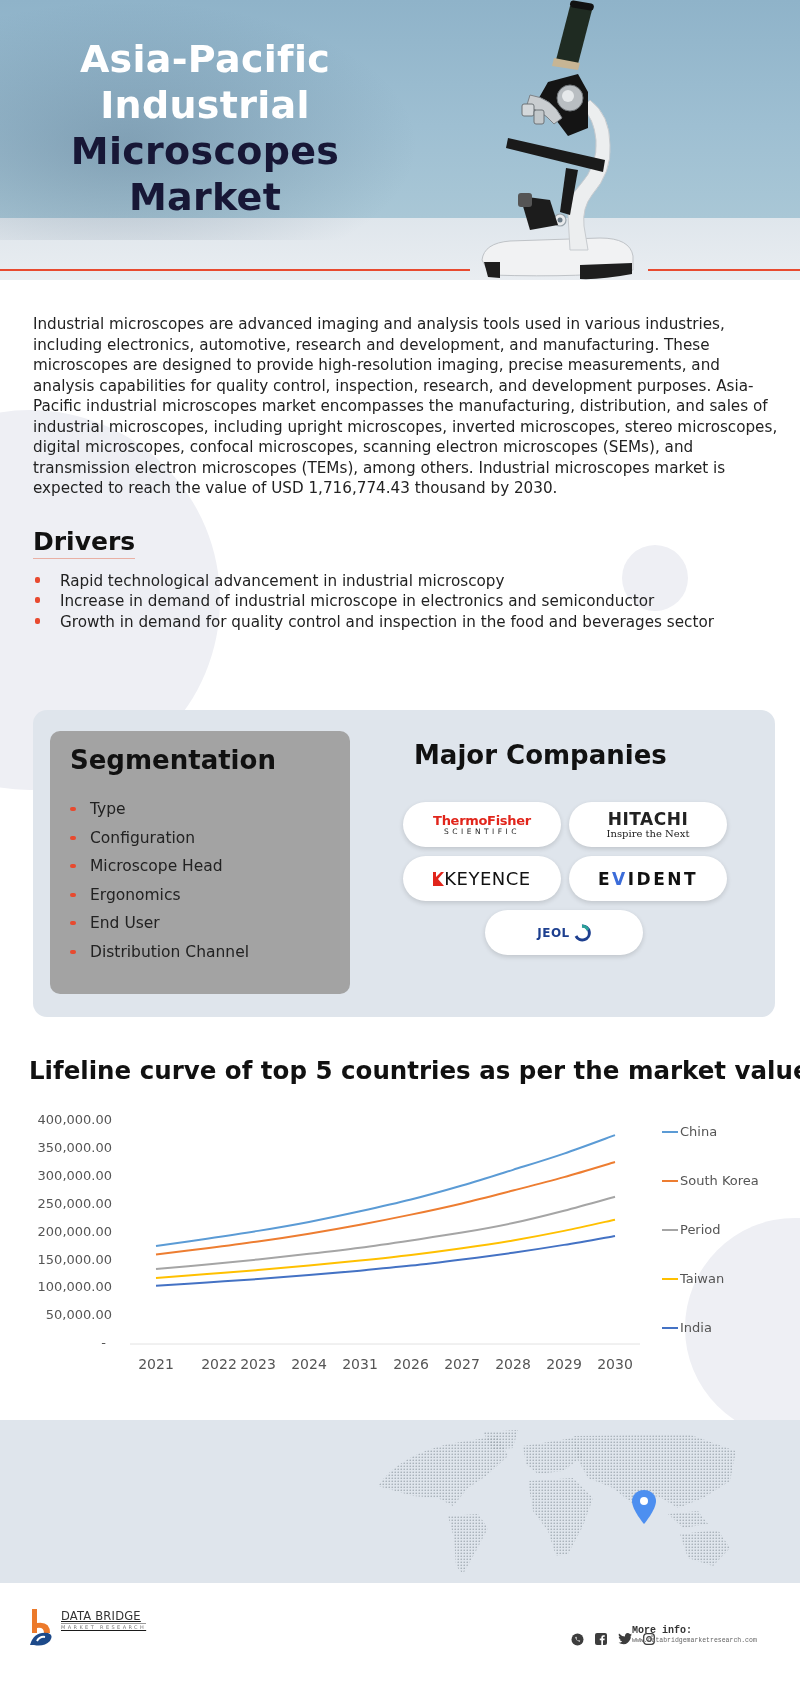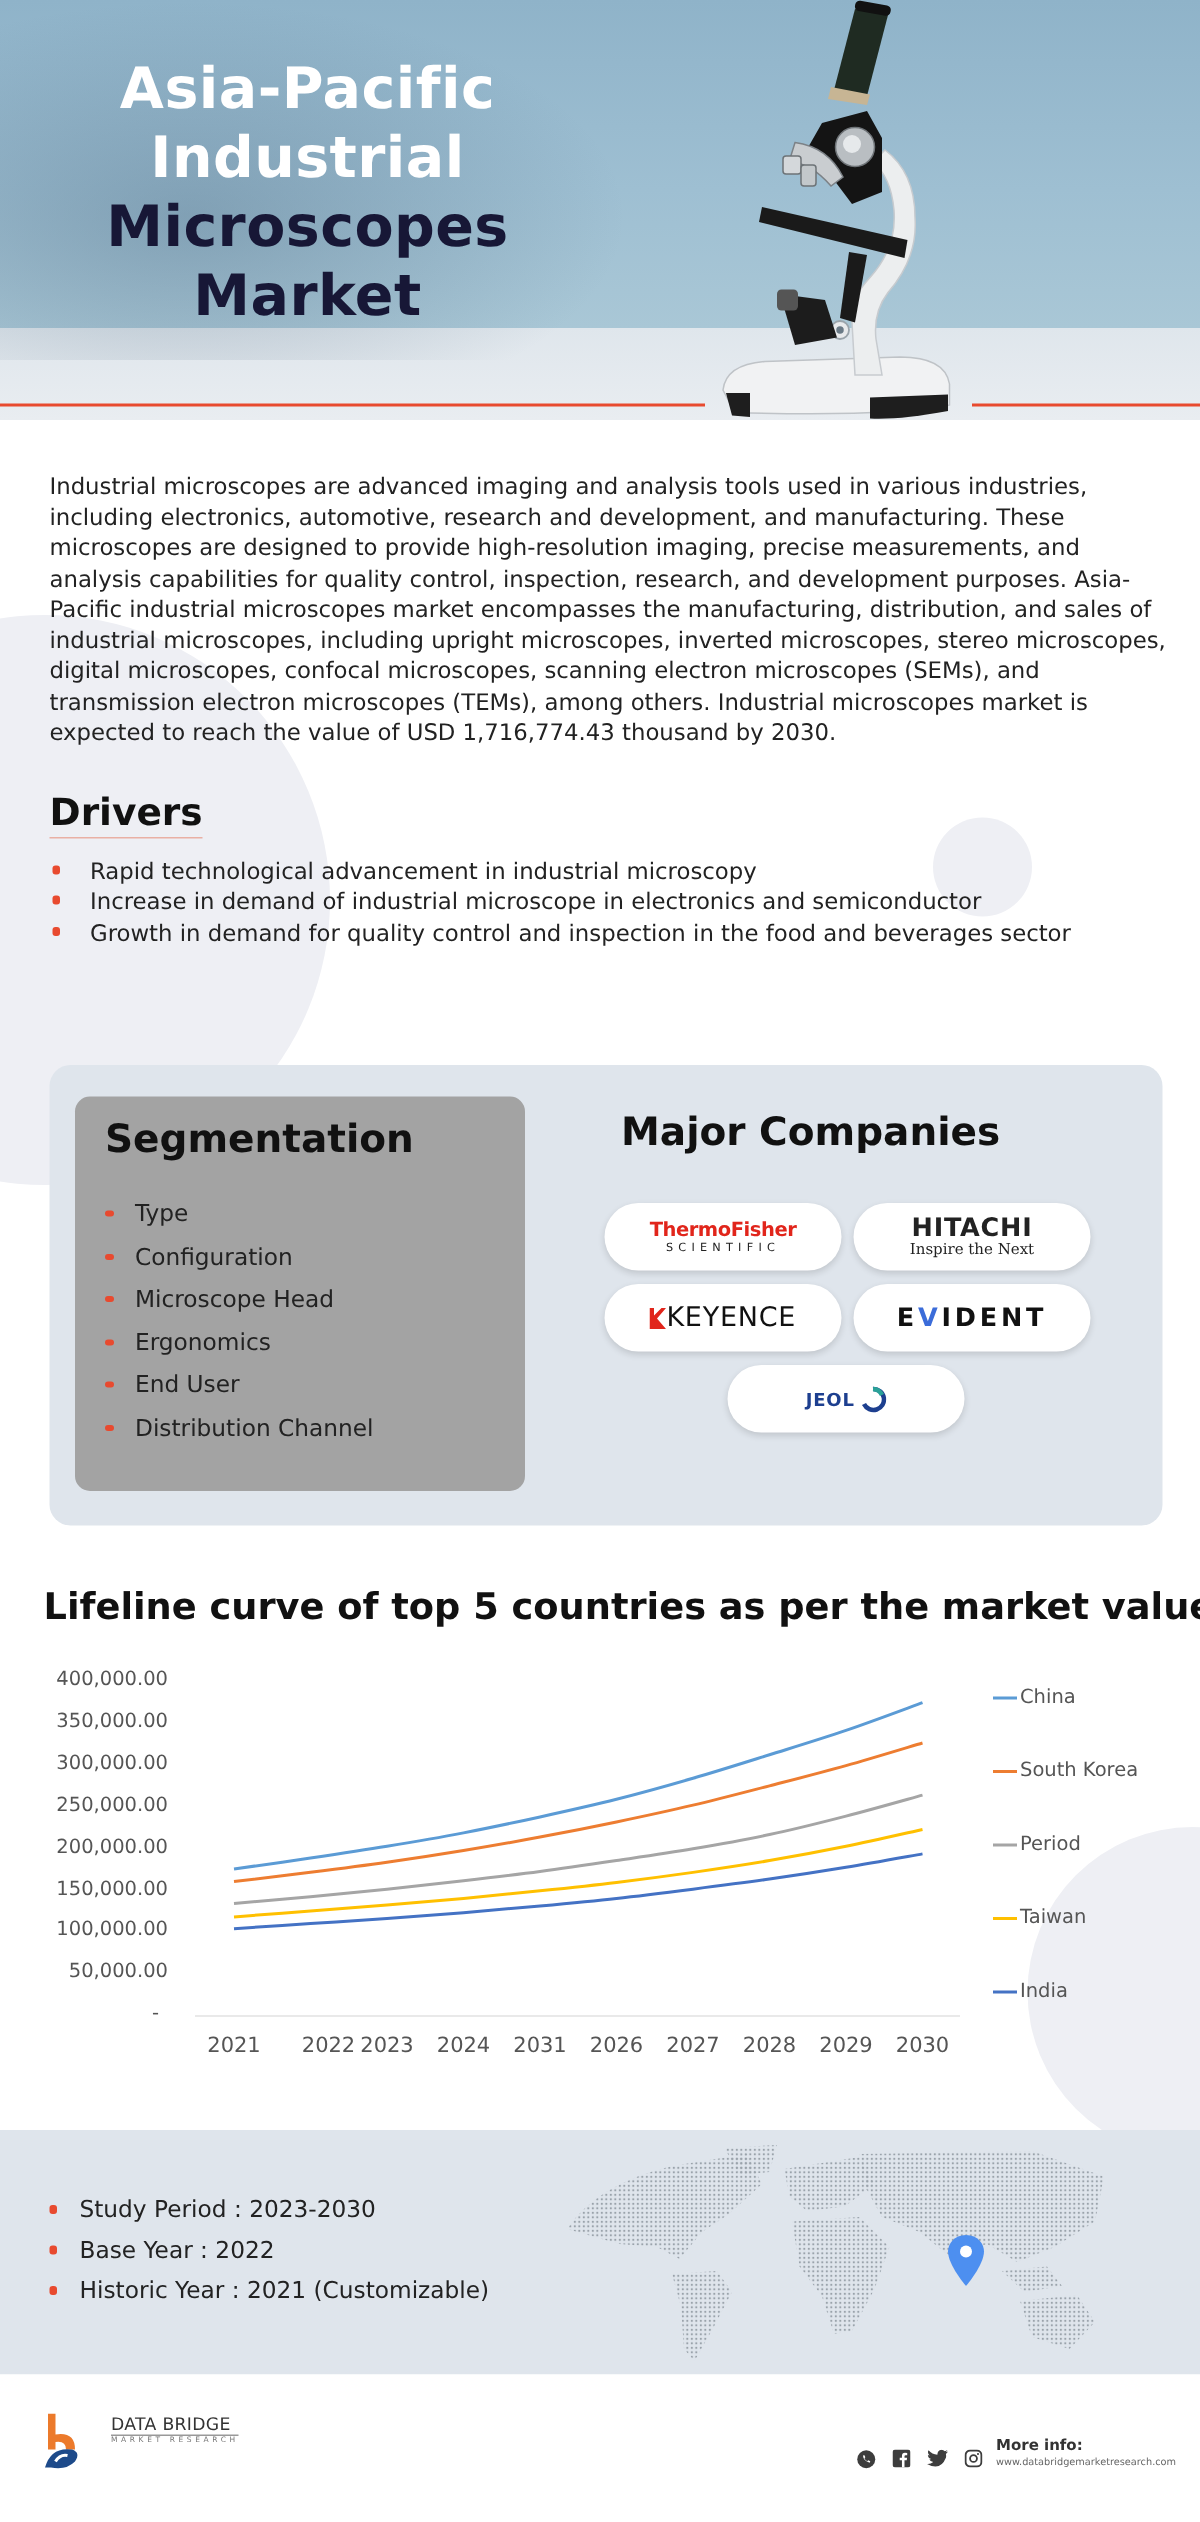--- a/index.html
+++ b/index.html
@@ -66,26 +66,26 @@
   
   .info { position: absolute; left: 0; top: 1420px; width: 800px; height: 163px; background: #dfe5ec; z-index: 2; }
   .info-list { position: absolute; left: 33px; top: 40px; list-style: none; }
   .info-list li { position: relative; padding-left: 20px; font-size: 15.5px; line-height: 27px; color: #222; }
   .info-list li .dot { position: absolute; left: 0; top: 10px; width: 5px; height: 6px; border-radius: 2px; background: #e84a2f; }
   .map { position: absolute; left: 358px; top: 6px; width: 390px; height: 152px; }
 
   
   .footer { position: absolute; left: 0; top: 1583px; width: 800px; height: 98px; background: #fff; z-index: 2; }
   .brand { position: absolute; left: 28px; top: 26px; display: flex; align-items: flex-end; }
-  .brand-name { margin-left: 20px; margin-bottom: 16px; }
+  .brand-name { margin-left: 7px; margin-bottom: 16px; text-decoration: underline; }
   .brand-name .a { font-size: 11.5px; color: #333; letter-spacing: 0.2px; display: block; border-bottom: 1px solid #999; line-height: 13px; }
   .brand-name .b { font-size: 5px; color: #777; letter-spacing: 2.4px; display: block; line-height: 7px; }
   .socials { position: absolute; left: 570px; top: 49px; display: flex; gap: 10px; align-items: center; }
   .socials .ic { width: 14px; height: 14px; display: flex; align-items: center; justify-content: center; }
-  .more { position: absolute; left: 664px; top: 42px; }
+  .more { position: absolute; left: 632px; top: 42px; font-family: Liberation Mono, monospace; }
   .more .a { font-size: 10px; color: #333; font-weight: bold; display: block; line-height: 12px; }
   .more .b { font-size: 6.5px; color: #666; display: block; line-height: 8px; white-space: nowrap; }
 </style>
 </head>
 <body>
 
 <div class="hero">
   <div class="hero-title">
     <span class="light">Asia-Pacific</span>
     <span class="light">Industrial</span>
@@ -239,25 +239,20 @@
       <span class="sw" style="background:#ffc000"></span>
       <span>Taiwan</span>
     </div>
   <div class="legend-item" style="top:220px;">
       <span class="sw" style="background:#4472c4"></span>
       <span>India</span>
     </div>
 </div>
 
 <div class="info">
-  <ul class="info-list">
-    <li><span class="dot"></span><span>Study Period : 2023-2030</span></li>
-    <li><span class="dot"></span><span>Base Year : 2022</span></li>
-    <li><span class="dot"></span><span>Historic Year : 2021 (Customizable)</span></li>
-  </ul>
 
   <svg class="map" viewBox="0 0 390 152">
     <defs>
       <pattern id="dots" width="3" height="3" patternUnits="userSpaceOnUse">
         <circle cx="1.2" cy="1.2" r="0.75" fill="#9aa3ab"></circle>
       </pattern>
     </defs>
 
     <path d="M20 60 Q40 30 90 18 L140 10 L150 30 L128 50 L110 62 L95 80 L80 72 L55 70 Z" fill="url(#dots)"></path>
 

